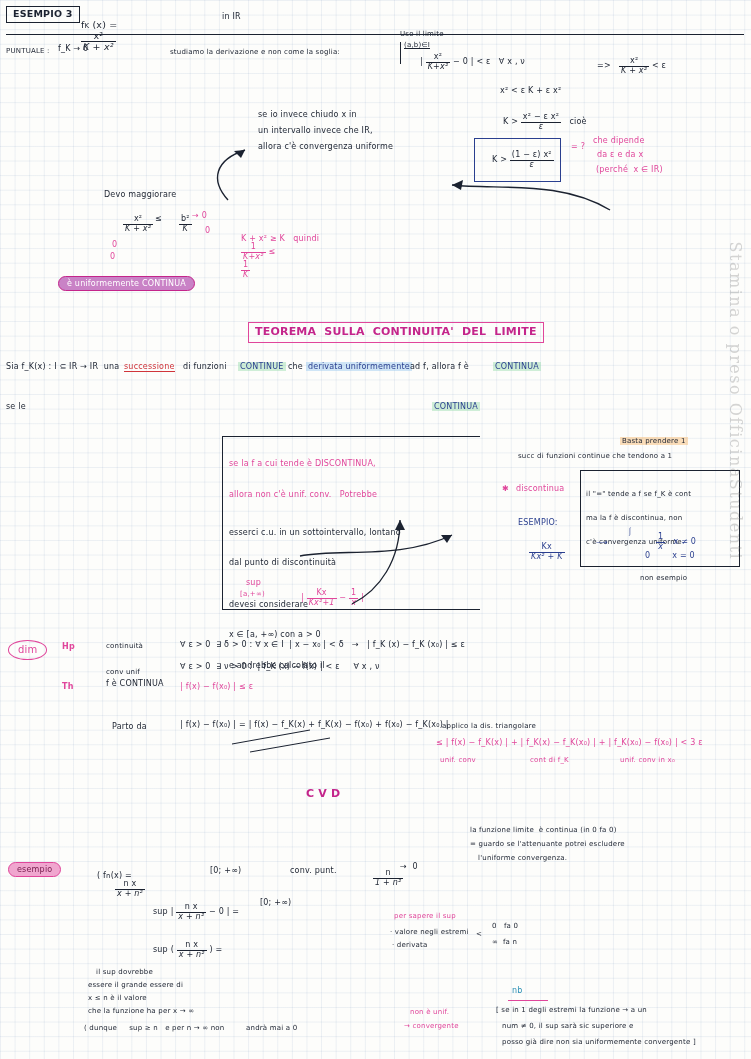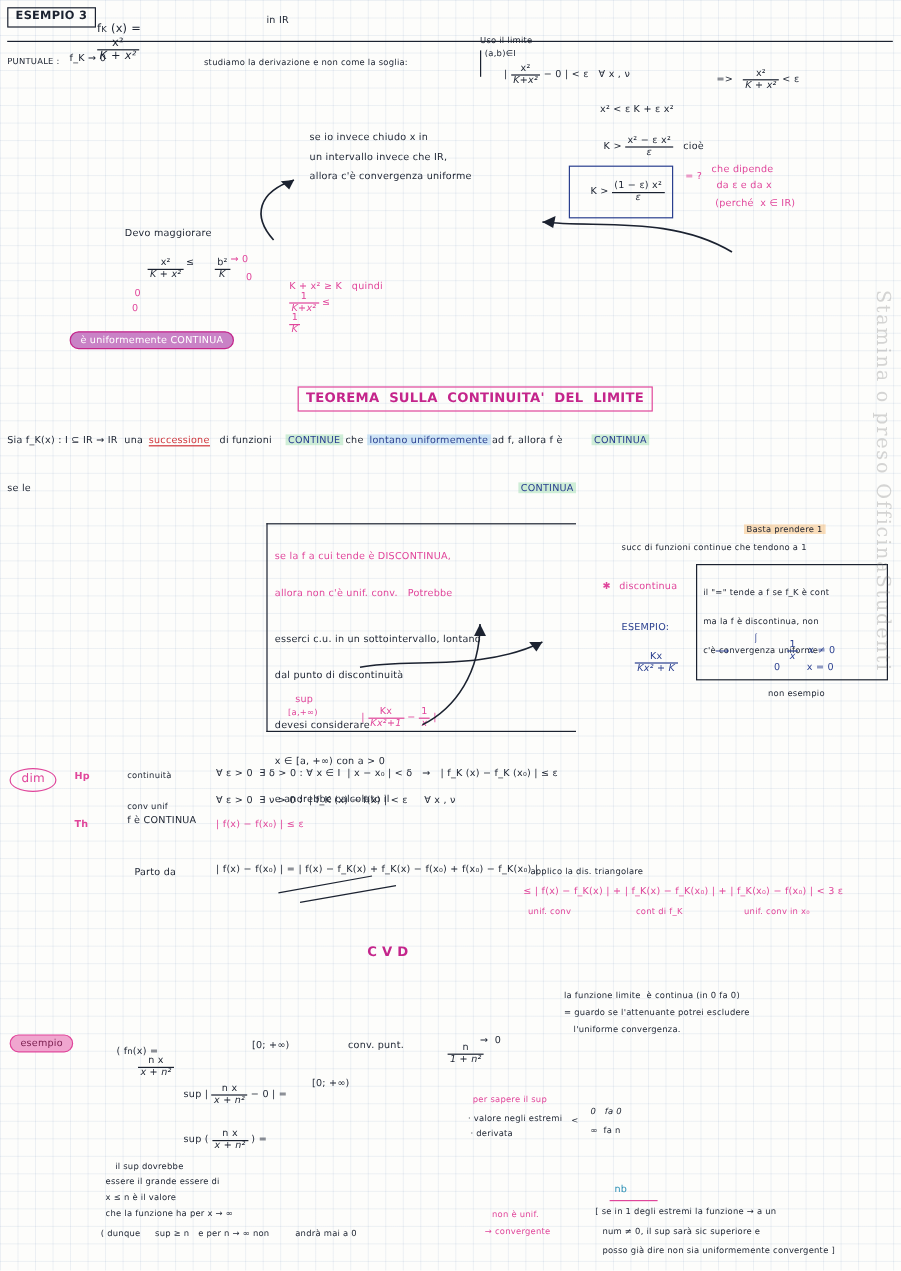--- a/index.html
+++ b/index.html
@@ -108,21 +108,21 @@
     <span class="frac"><span class="num">x²</span><span class="den">K + x²</span></span>
   </div>
   <div class="ink blk sm" style="left:222px; top:12px;">in IR</div>
   <div class="rule" style="left:6px; top:34px; width:738px;"></div>
 
   <div class="ink blk xs" style="left:6px; top:47px;">PUNTUALE :</div>
   <div class="ink blk sm" style="left:58px; top:44px;">f_K → 0</div>
   <div class="ink blk xs" style="left:170px; top:48px;">studiamo la derivazione e non come la soglia:</div>
 
   <div class="ink blk xs" style="left:400px; top:30px;">Uso il limite</div>
-  <div class="ink blk xs" style="left:404px; top:41px;">(a,b)∈I</div>
+  <div class="ink blk xs" style="left:404px; top:41px;text-decoration:underline;">(a,b)∈I</div>
   <div class="ink blk sm" style="left:400px; top:42px; border-left:1.3px solid #1b2230; height:22px; width:0;"></div>
   <div class="ink blk sm" style="left:409px; top:44px;">
     | <span class="frac"><span class="num">x²</span><span class="den">K+x²</span></span> − 0 | &lt; ε&nbsp;&nbsp; ∀ x , ν
   </div>
   <div class="ink blk sm" style="left:586px; top:48px;">
     =&gt; &nbsp; <span class="frac"><span class="num">x²</span><span class="den">K + x²</span></span> &lt; ε
   </div>
 
   <div class="ink blk sm" style="left:500px; top:86px;">x² &lt; ε K + ε x²</div>
   <div class="ink blk sm" style="left:492px; top:104px;">
@@ -166,21 +166,21 @@
   </div>
   <div class="ink pill" style="left:58px; top:276px;">è uniformemente CONTINUA</div>
 
   <div class="ink mag lg bd box-pink" style="left:248px; top:322px;">TEOREMA  SULLA  CONTINUITA'  DEL  LIMITE</div>
 
   <div class="ink blk sm" style="left:6px; top:362px;">Sia f_K(x) : I ⊆ IR → IR  una</div>
   <div class="ink red sm underline" style="left:124px; top:362px;">successione</div>
   <div class="ink blk sm" style="left:183px; top:362px;">di funzioni</div>
   <div class="ink blu sm hl-green" style="left:238px; top:362px;">CONTINUE</div>
   <div class="ink blk sm" style="left:288px; top:362px;">che</div>
-  <div class="ink blu sm hl-blue" style="left:306px; top:362px;">lontano uniformemente</div>
+  <div class="ink blu sm hl-blue" style="left:306px; top:362px;">derivata uniformemente</div>
   <div class="ink blk sm" style="left:410px; top:362px;">ad f, allora f è</div>
   <div class="ink blu sm hl-green" style="left:493px; top:362px;">CONTINUA</div>
 
   <div class="ink blk sm" style="left:6px; top:402px;">se le</div>
   <div class="ink blu sm hl-green" style="left:432px; top:402px;">CONTINUA</div>
 
   <div class="ink blk xs hl-orange" style="left:620px; top:437px;">Basta prendere 1</div>
   <div class="ink blk xs" style="left:518px; top:452px;">succ di funzioni continue che tendono a 1</div>
   <div class="ink pnk sm" style="left:502px; top:484px;">✱</div>
   <div class="ink pnk sm" style="left:516px; top:484px;">discontinua</div>
@@ -279,21 +279,21 @@
   <div class="ink blk xs" style="left:84px; top:1024px;">( dunque     sup ≥ n   e per n → ∞ non</div>
   <div class="ink blk xs" style="left:246px; top:1024px;">andrà mai a 0</div>
 
   <div class="ink pnk xs" style="left:410px; top:1008px;">non è unif.</div>
   <div class="ink pnk xs" style="left:404px; top:1022px;">→ convergente</div>
 
   <div class="ink pnk xs" style="left:394px; top:912px;">per sapere il sup</div>
   <div class="ink blk xs" style="left:390px; top:928px;">· valore negli estremi</div>
   <div class="ink blk xs" style="left:392px; top:941px;">· derivata</div>
   <div class="ink blk xs" style="left:476px; top:930px;">&lt;</div>
-  <div class="ink blk xs" style="left:492px; top:922px;font-style:italic;">0   fa 0</div>
+  <div class="ink blk xs" style="left:492px; top:922px;">0   fa 0</div>
   <div class="ink blk xs" style="left:492px; top:938px;">∞  fa n</div>
 
   <div class="ink blk xs" style="left:470px; top:826px;">la funzione limite  è continua (in 0 fa 0)</div>
   <div class="ink blk xs" style="left:470px; top:840px;">= guardo se l'attenuante potrei escludere</div>
   <div class="ink blk xs" style="left:478px; top:854px;">l'uniforme convergenza.</div>
 
   <div class="ink cyn sm" style="left:512px; top:986px;">nb</div>
   <div class="ink blk xs" style="left:496px; top:1006px; width:244px;">[ se in 1 degli estremi la funzione → a un</div>
   <div class="ink blk xs" style="left:502px; top:1022px; width:244px;">num ≠ 0, il sup sarà sic superiore e</div>
   <div class="ink blk xs" style="left:502px; top:1038px; width:244px;">posso già dire non sia uniformemente convergente ]</div>

